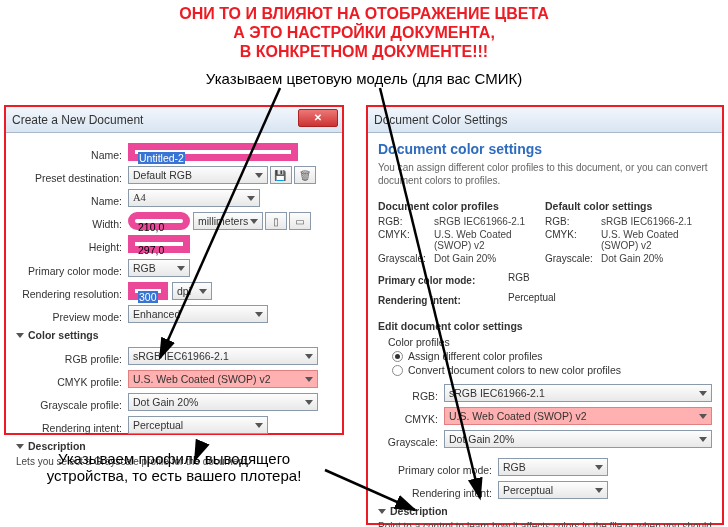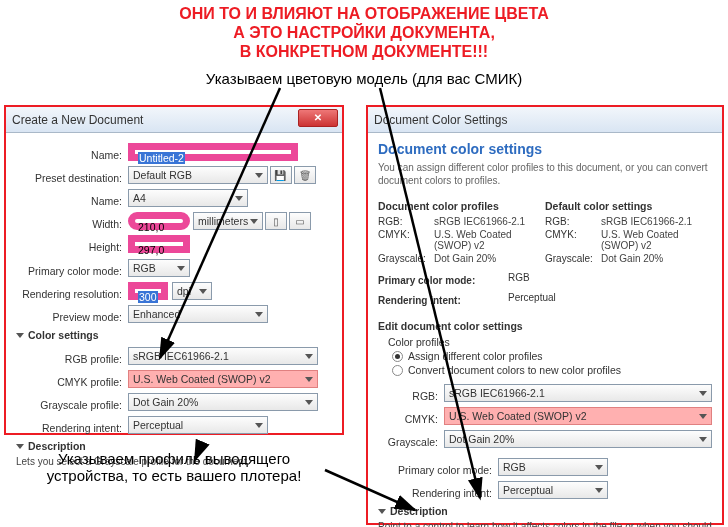--- a/index.html
+++ b/index.html
@@ -199,21 +199,21 @@
       <div class="input" style="width:170px;"><span class="sel-blue">Untitled-2</span></div>
     </div>
     <div class="row">
       <span class="lbl">Preset destination:</span>
       <div class="dropdown" style="width:140px;">Default RGB</div>
       <div class="icon-btn">💾</div>
       <div class="icon-btn">🗑</div>
     </div>
     <div class="row">
       <span class="lbl">Name:</span>
-      <div class="dropdown" style="width:120px;">A4</div>
+      <div class="dropdown" style="width:132px;font-family:Liberation Serif, serif;">A4</div>
     </div>
     <div class="row">
       <span class="lbl">Width:</span>
       <div class="input" style="width:62px;border-radius:9px;">210,0 mm</div>
       <div style="width:3px;"></div>
       <div class="dropdown" style="width:70px;">millimeters</div>
       <div class="icon-btn">▯</div>
       <div class="icon-btn">▭</div>
     </div>
     <div class="row">

